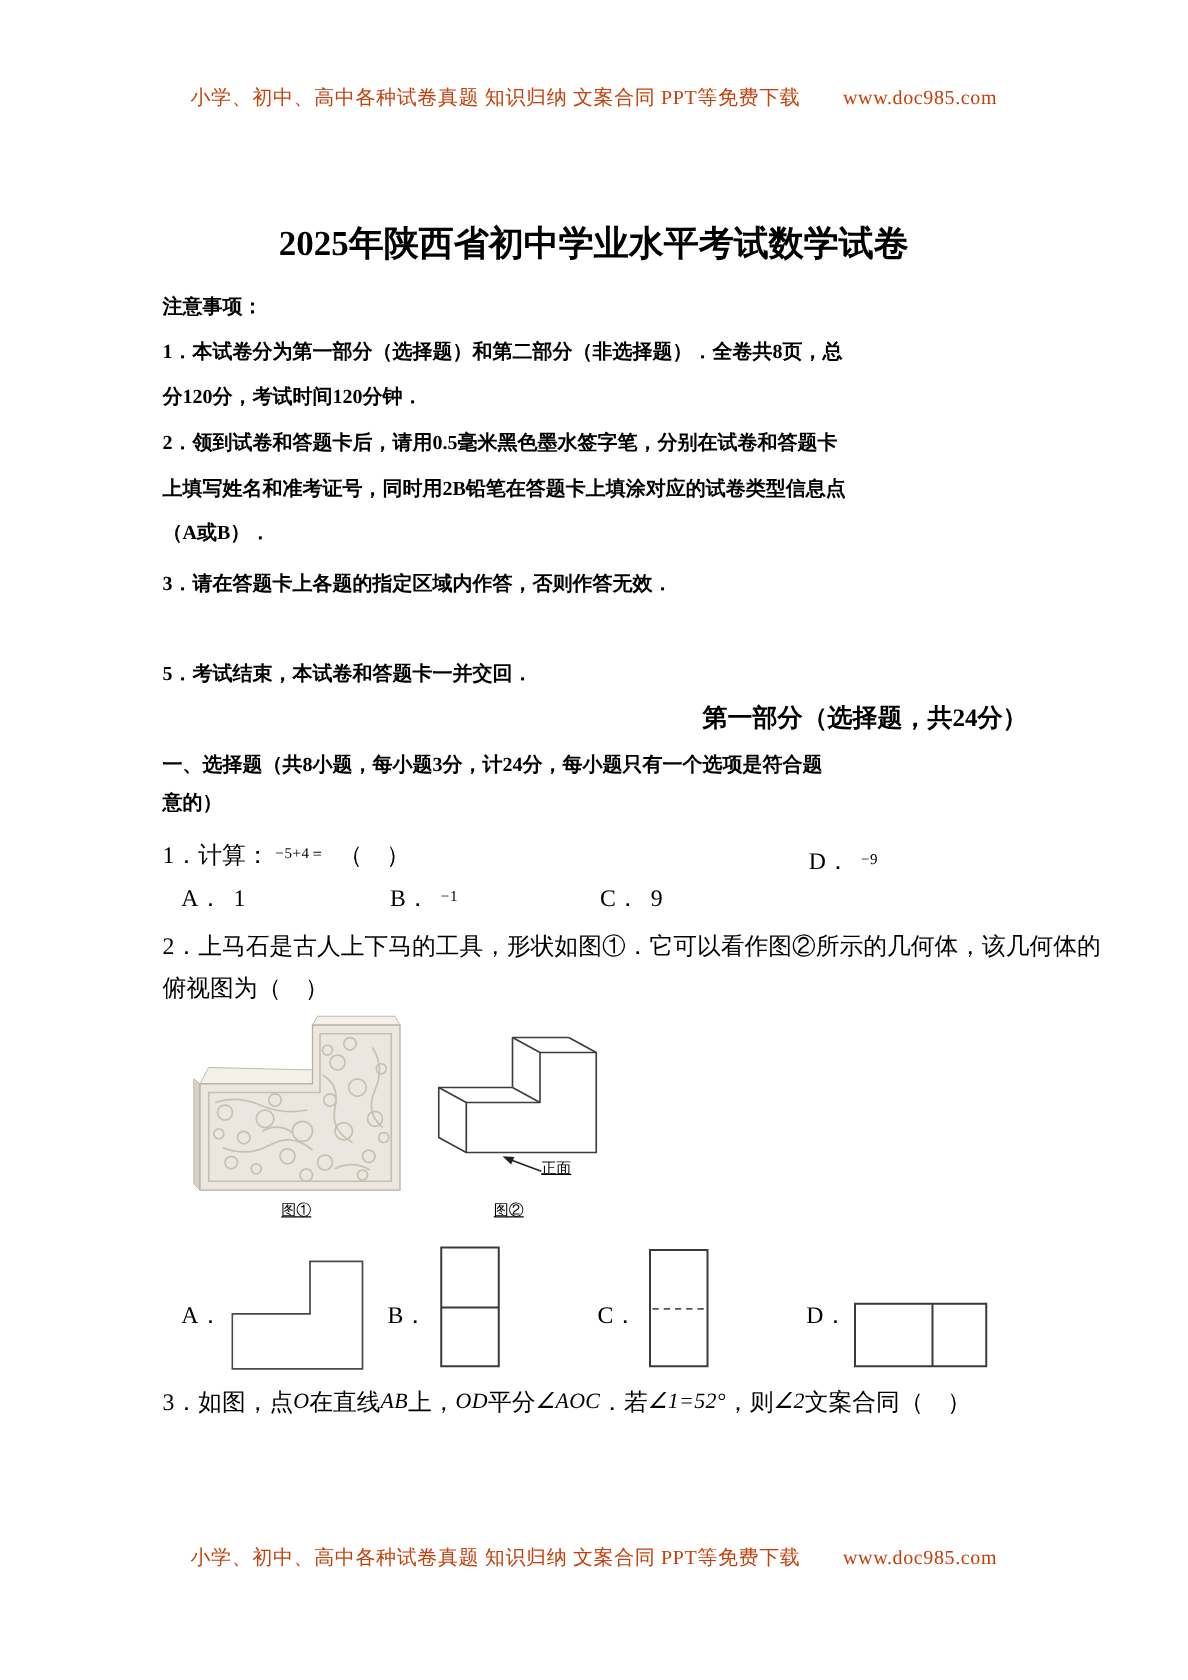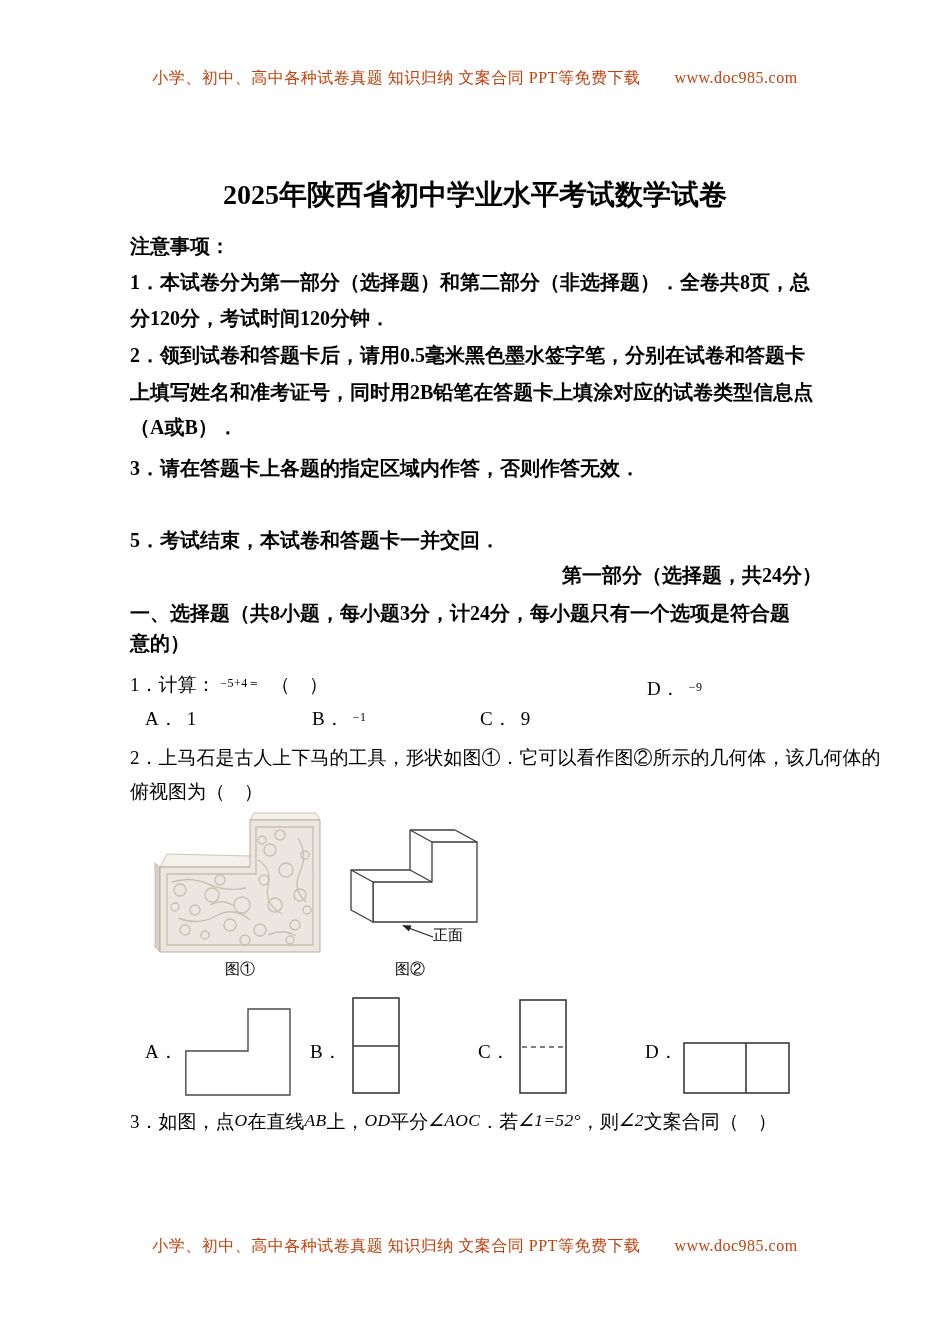--- a/index.html
+++ b/index.html
@@ -3,28 +3,28 @@
 <meta charset="utf-8">
 <style>
   html,body{margin:0;padding:0;background:#ffffff;}
   .page{position:relative;width:950px;height:1344px;background:#fff;overflow:hidden;
         font-family:"Liberation Serif", serif;color:#000;}
   .hdr{position:absolute;width:100%;text-align:center;font-size:16px;color:#c2410c;letter-spacing:.5px;}
   .hdr .url{margin-left:34px;}
   .title{position:absolute;top:176px;left:0;width:100%;text-align:center;
          font-size:28px;font-weight:bold;margin:0;}
   .line{position:absolute;left:130px;width:700px;font-size:19px;white-space:nowrap;line-height:28px;}
-  .bold{font-weight:bold;font-size:20px;}
+  .bold{font-weight:bold;font-size:16px;}
   .centerline{position:absolute;left:130px;width:692px;text-align:right;font-size:20px;
               font-weight:bold;white-space:nowrap;line-height:28px;}
   .expr{font-family:"Liberation Serif",serif;font-size:12px;position:relative;top:-4px;letter-spacing:.5px;}
   .paren{margin-left:6px;}
   .opt{position:absolute;font-size:19px;white-space:nowrap;}
   .opt .val{margin-left:9px;}
-  .figlabel{position:absolute;font-size:15px;white-space:nowrap;}
+  .figlabel{position:absolute;font-size:12px;white-space:nowrap;text-decoration:underline;}
   .mathit{font-style:italic;font-family:"Liberation Serif",serif;font-size:17.5px;position:relative;top:-2px;letter-spacing:.3px;}
   svg{position:absolute;display:block;}
 </style>
 </head>
 <body>
 
 <div class="page">
 
   <div class="hdr" style="top:68px">
     <span>小学、初中、高中各种试卷真题 知识归纳 文案合同 PPT等免费下载</span><span class="url">www.doc985.com</span>

